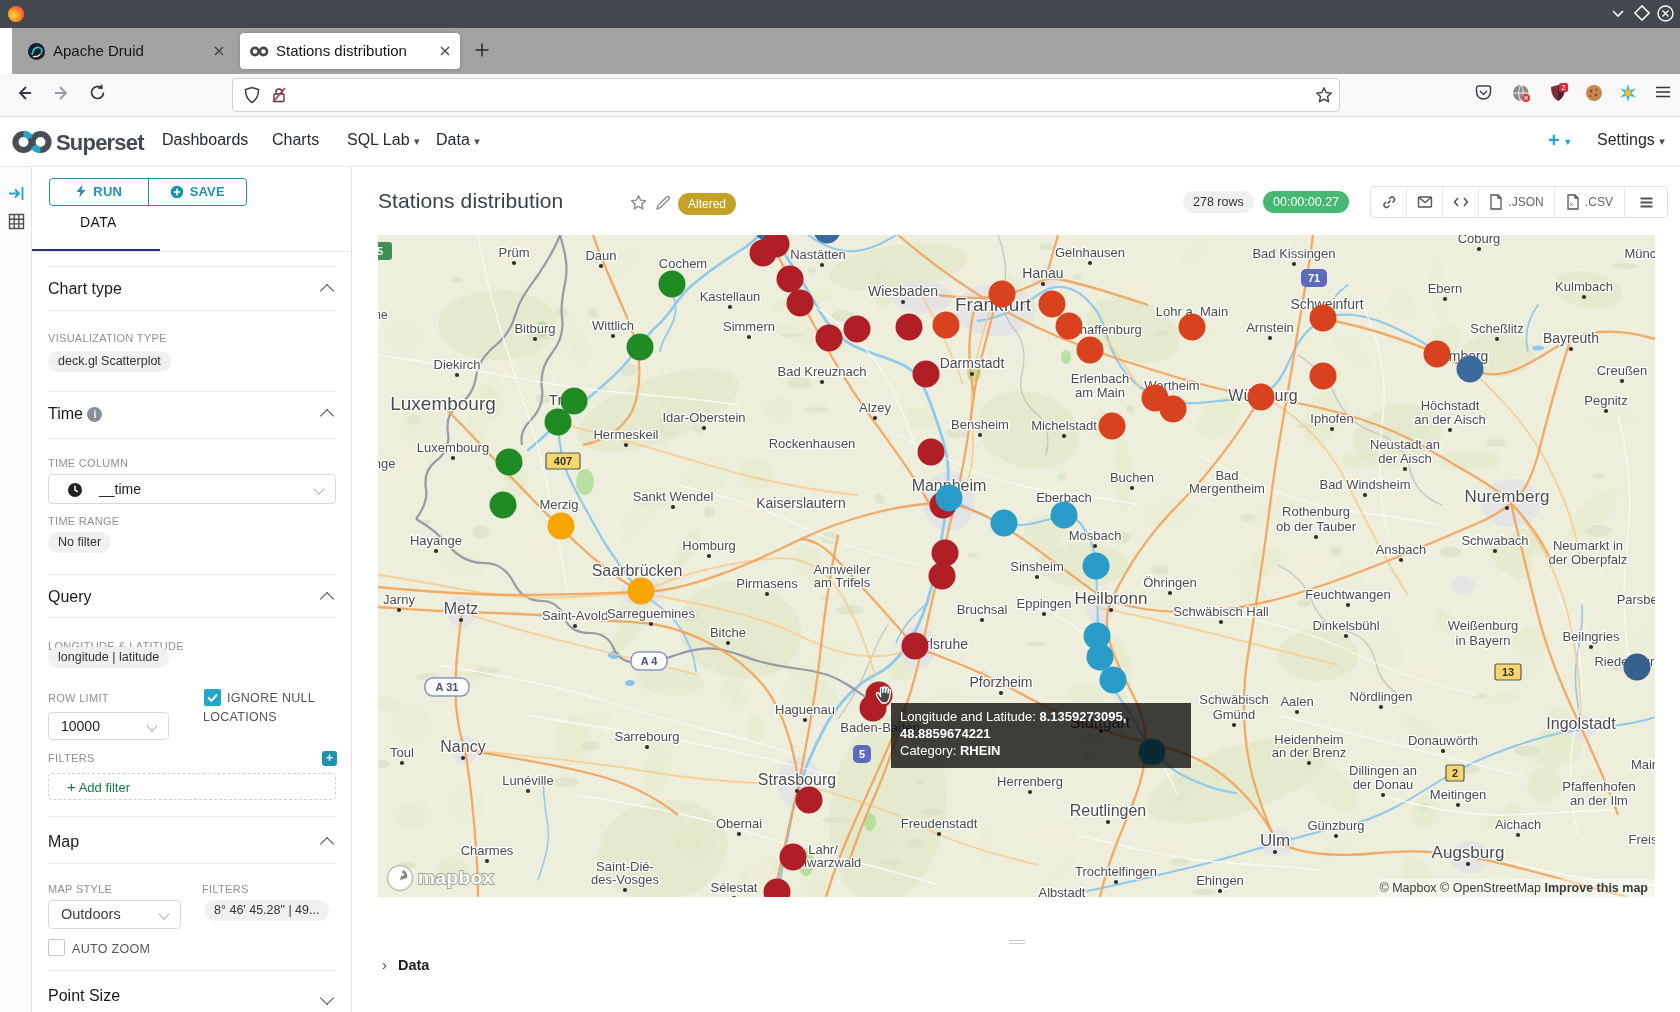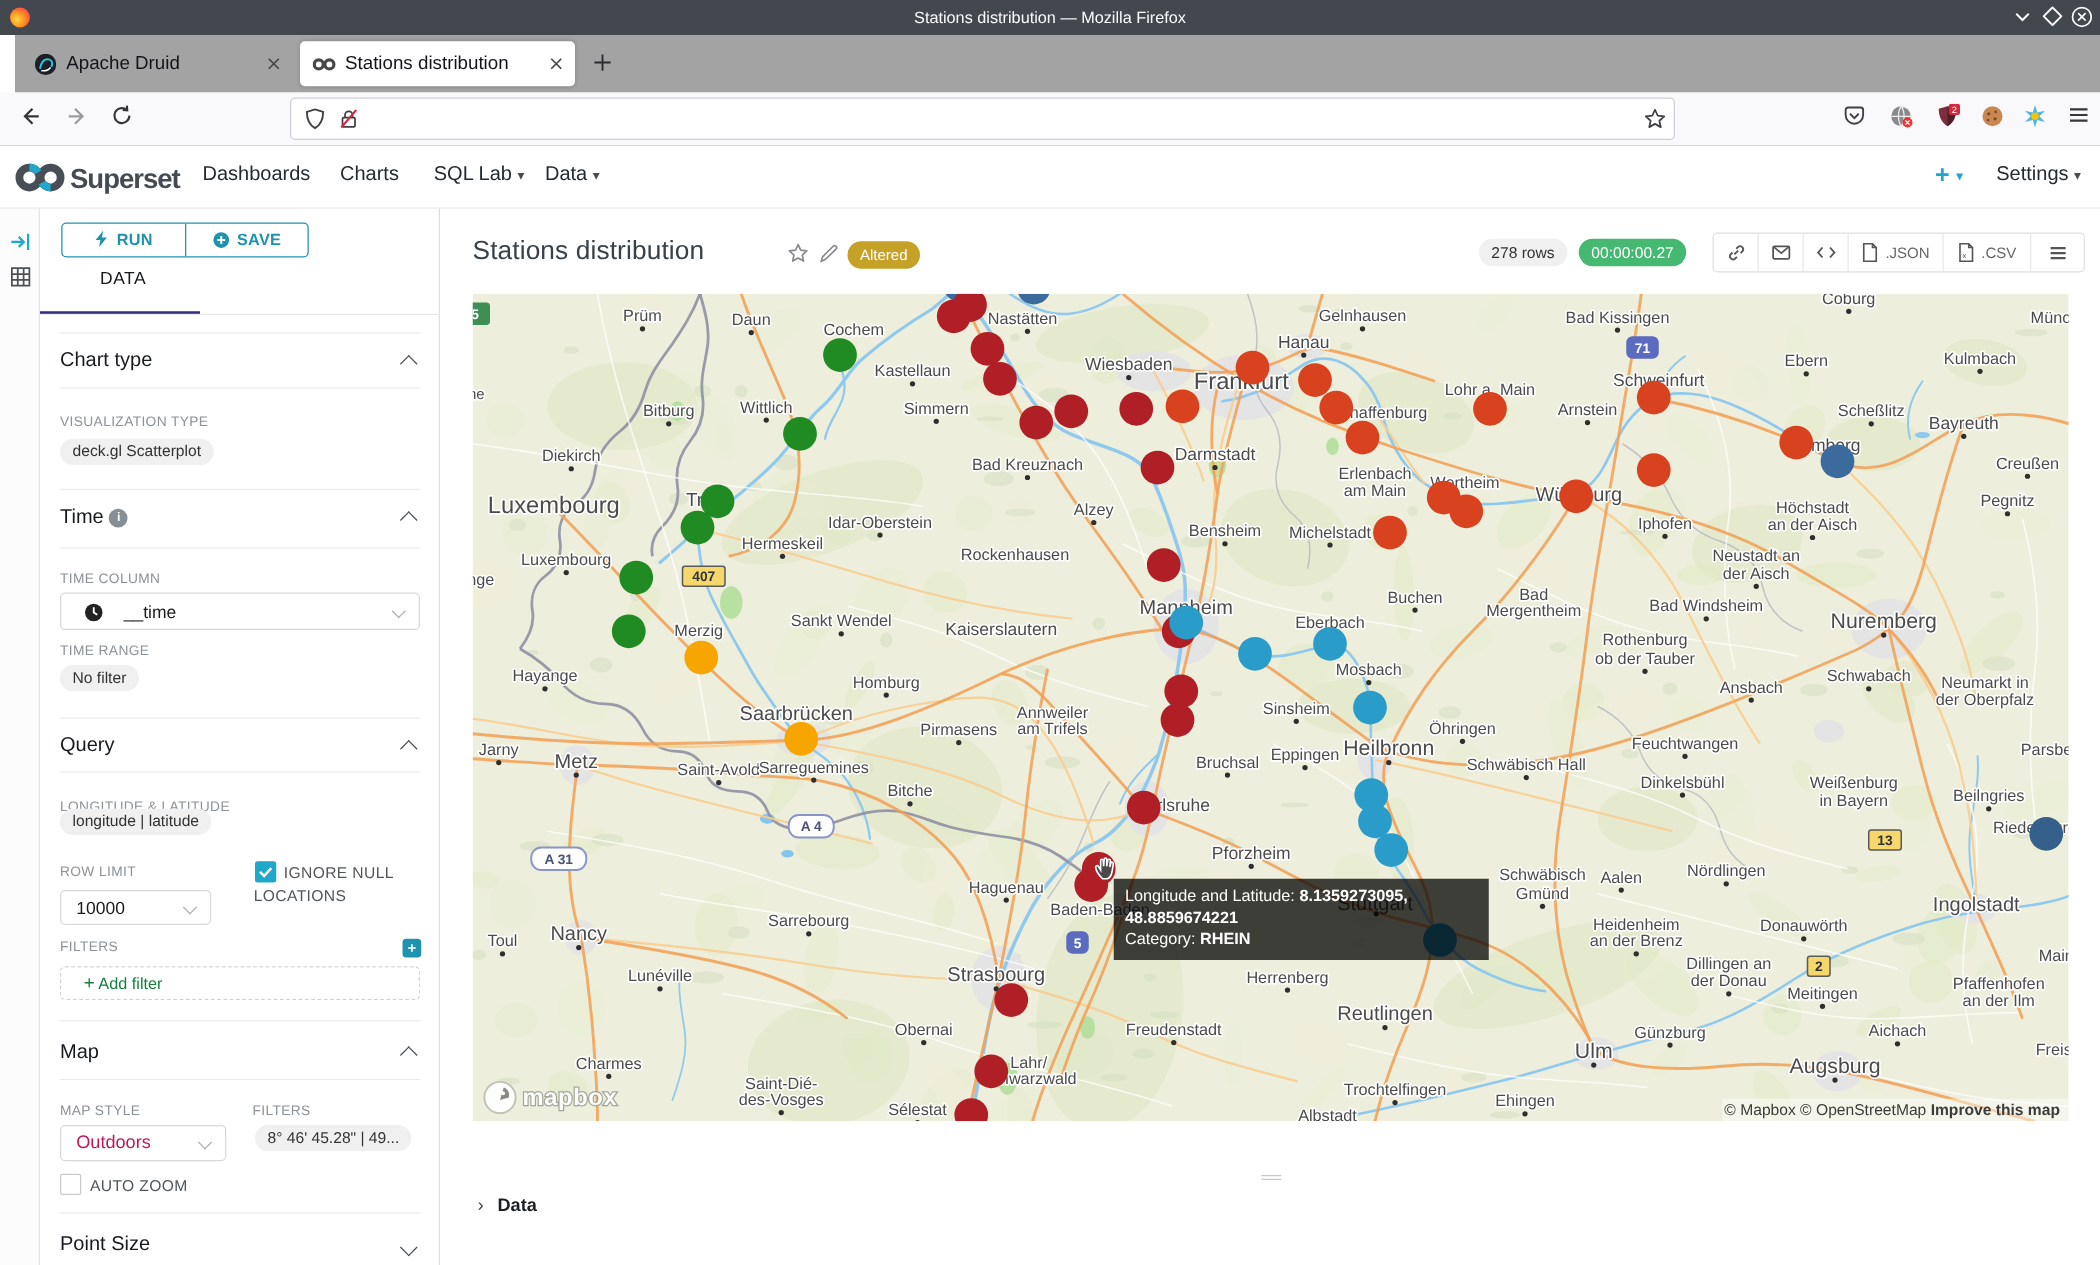--- a/index.html
+++ b/index.html
@@ -52,21 +52,20 @@
         <radialGradient id="fx" cx="35%" cy="60%" r="75%">
           <stop offset="0%" stop-color="#ffd747"></stop>
           <stop offset="45%" stop-color="#ff9a1f"></stop>
           <stop offset="80%" stop-color="#ff5f3a"></stop>
           <stop offset="100%" stop-color="#f33467"></stop>
         </radialGradient>
       </defs>
       <circle cx="9" cy="9" r="8" fill="url(#fx)"></circle>
       <path d="M4,3.5 C7,2 12,2.5 14.5,6 C16,8.5 15.8,12 13.5,14.5 C16,11.5 16,7.5 13.8,5.2 C11.5,2.8 7,2.5 4,3.5 z" fill="#e22850" opacity="0.85"></path>
     </svg>
-    <div class="title">Stations distribution — Mozilla Firefox</div>
     <svg class="winbtn ic" style="left:1610px" width="16" height="16" viewBox="0 0 16 16">
       <path d="M3,6 L8,11 L13,6" stroke="#fbfbfe" stroke-width="1.6" fill="none"></path>
     </svg>
     <svg class="winbtn ic" style="left:1634px" width="16" height="16" viewBox="0 0 16 16">
       <rect x="3" y="3" width="10" height="10" transform="rotate(45 8 8)" stroke="#fbfbfe" stroke-width="1.5" fill="none"></rect>
     </svg>
     <svg class="winbtn ic" style="left:1657px" width="17" height="17" viewBox="0 0 17 17">
       <circle cx="8.5" cy="8.5" r="7.5" stroke="#fbfbfe" stroke-width="1.4" fill="none"></circle>
       <path d="M5.5,5.5 L11.5,11.5 M11.5,5.5 L5.5,11.5" stroke="#fbfbfe" stroke-width="1.4"></path>
     </svg>
@@ -231,21 +230,21 @@
     <div class="flabel" style="left:16px;top:585px">FILTERS</div>
     <div style="position:absolute;left:290px;top:584px;width:15px;height:15px;background:#1f93ad;border-radius:3px;color:#fff;font-size:12px;line-height:15px;text-align:center;font-weight:bold">+</div>
     <div style="position:absolute;left:16px;top:606px;width:288px;height:27px;border:1px dashed #d0d0d0;border-radius:4px;color:#15803d;font-size:13px;line-height:26px"><span style="margin-left:18px;font-size:15px">+</span> <span>Add filter</span></div>
     <div class="sec-top" style="top:649px"></div>
     <div class="sec-head" style="top:666px">Map</div>
     <div class="sec-chev up" style="top:672px"></div>
     <div class="sec-top" style="top:696px"></div>
     <div class="flabel" style="left:16px;top:716px">MAP STYLE</div>
     <div class="flabel" style="left:170px;top:716px">FILTERS</div>
     <div class="selbox" style="left:16px;top:733px;width:133px;height:29px">
-      <div style="position:absolute;left:12px;top:5px;font-size:14.5px;color:#be185d">Outdoors</div>
+      <div style="position:absolute;left:12px;top:5px;font-size:14.5px;color:#404040">Outdoors</div>
       <div class="selchev" style="right:12px;top:9px"></div>
     </div>
     <div class="pill" style="left:172px;top:733px">8° 46' 45.28" | 49...</div>
     <div class="checkbox off" style="left:16px;top:772px"></div>
     <div class="cblabel" style="left:40px;top:775px">AUTO ZOOM</div>
     <div class="sec-top" style="top:803px"></div>
     <div class="sec-head" style="top:820px">Point Size</div>
     <div class="sec-chev down" style="top:826px"></div>
   </div>
 <div class="main">

